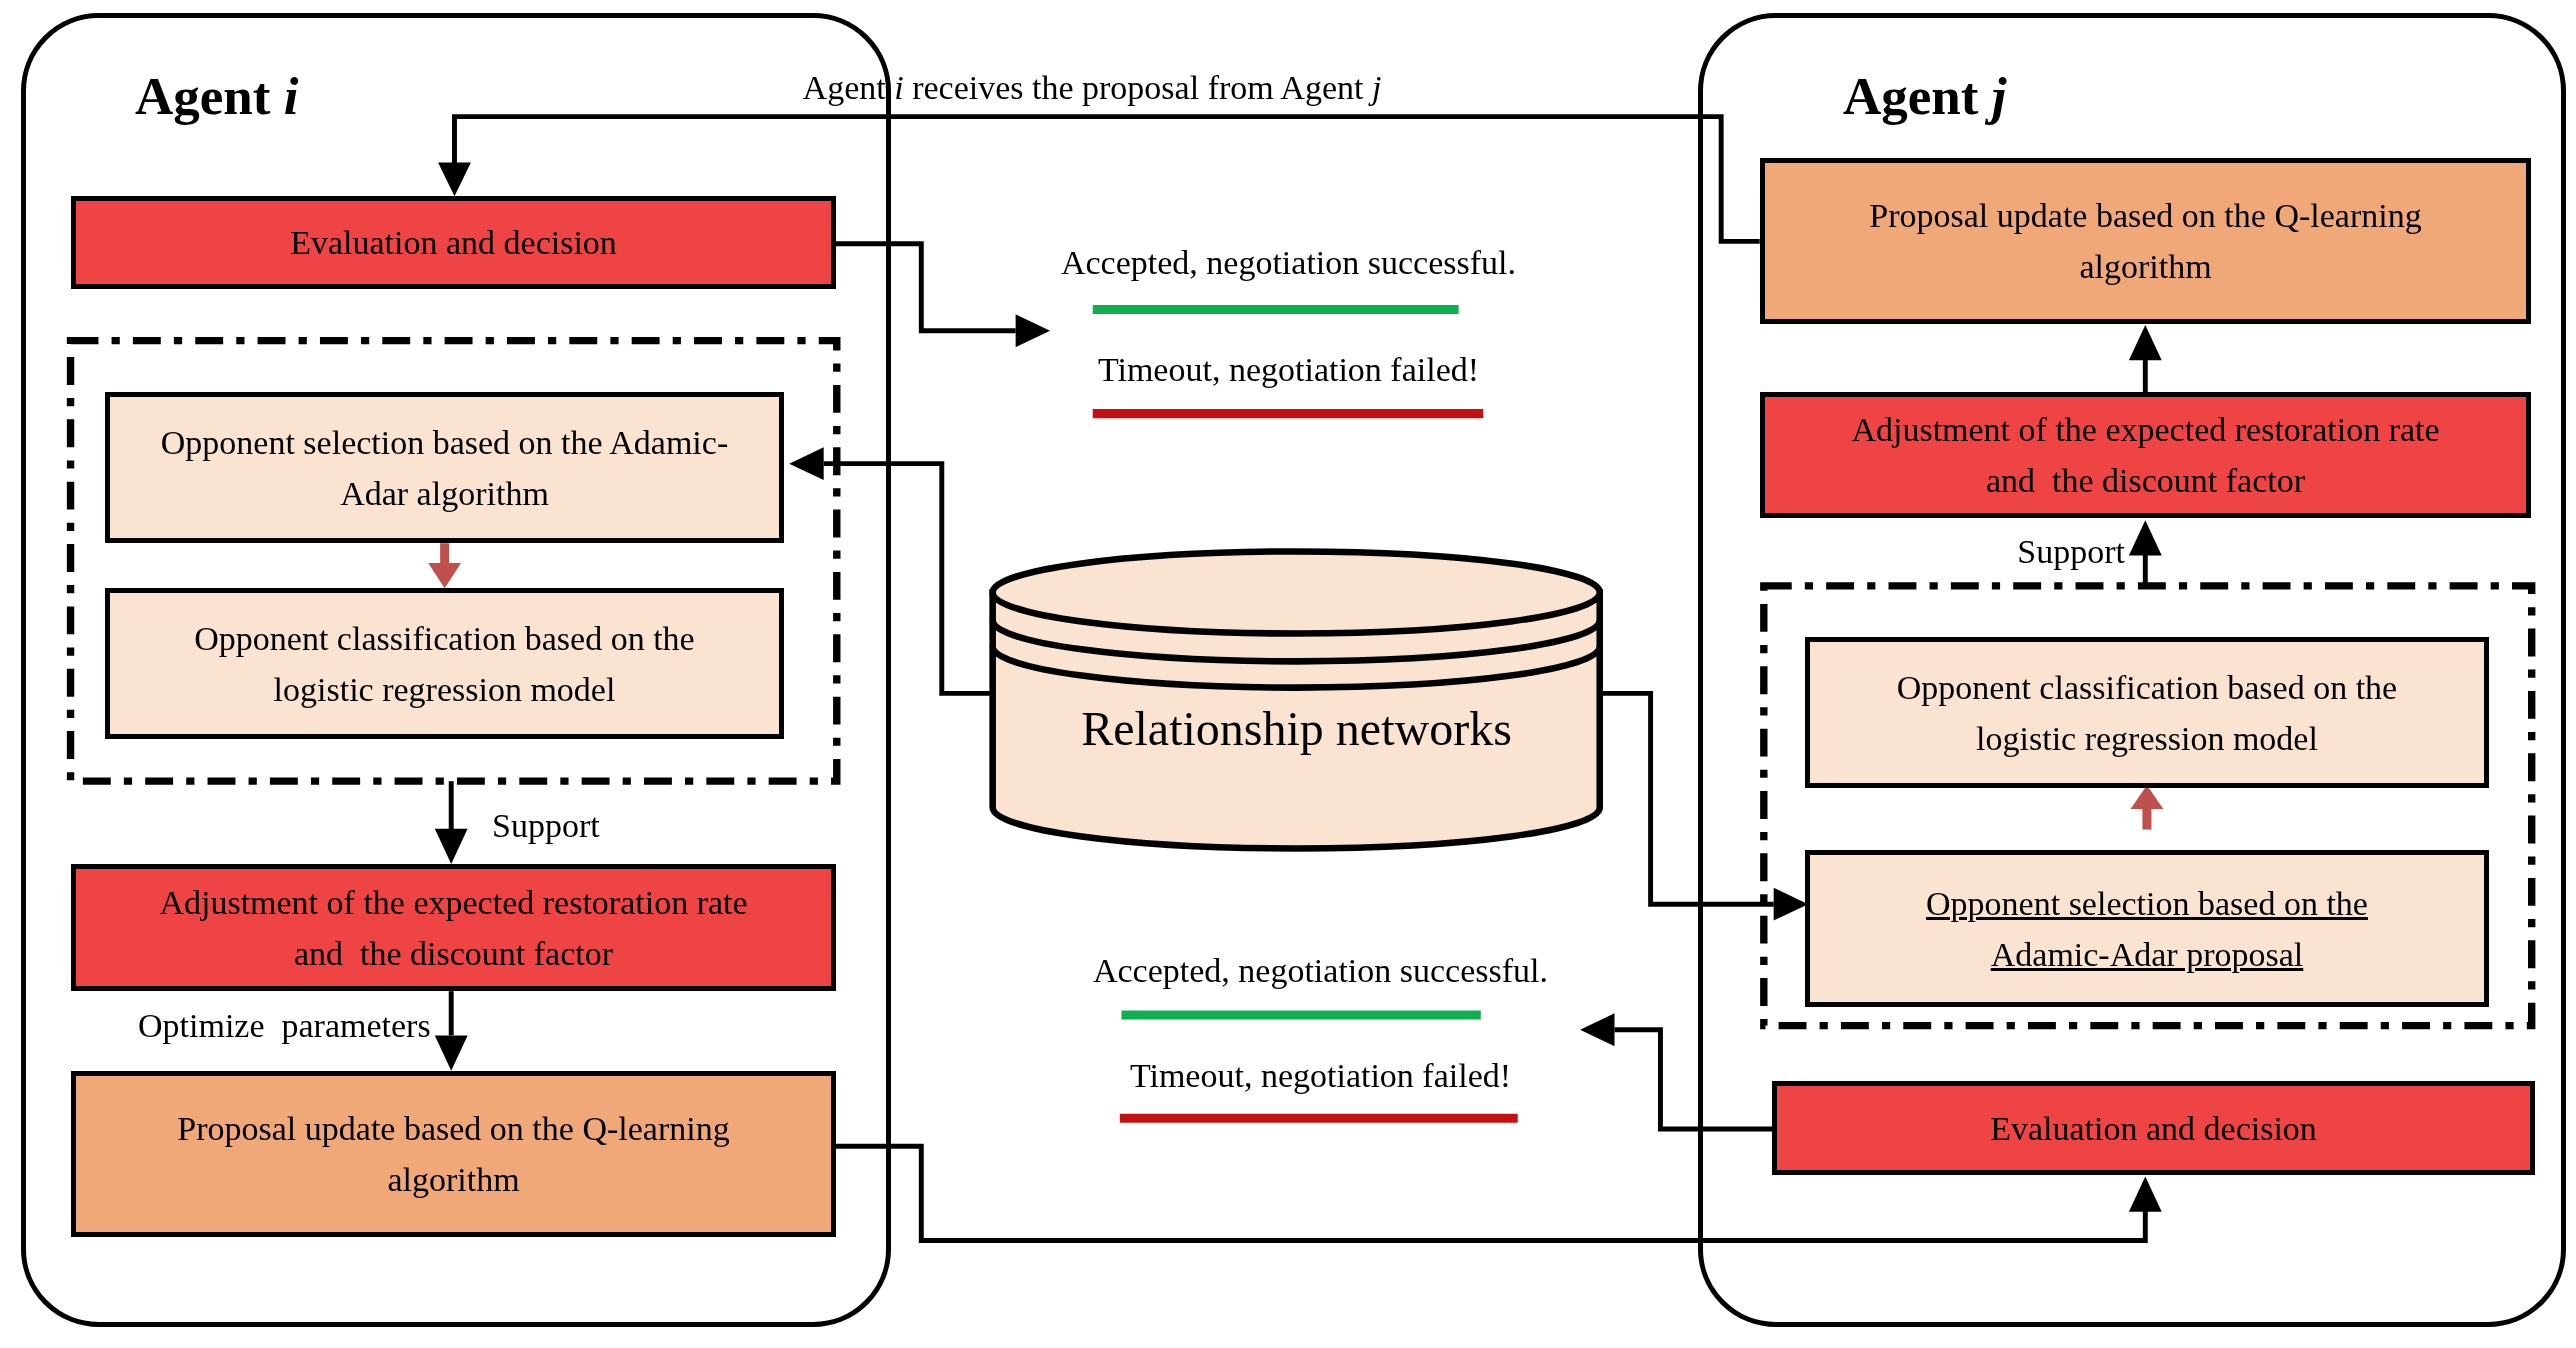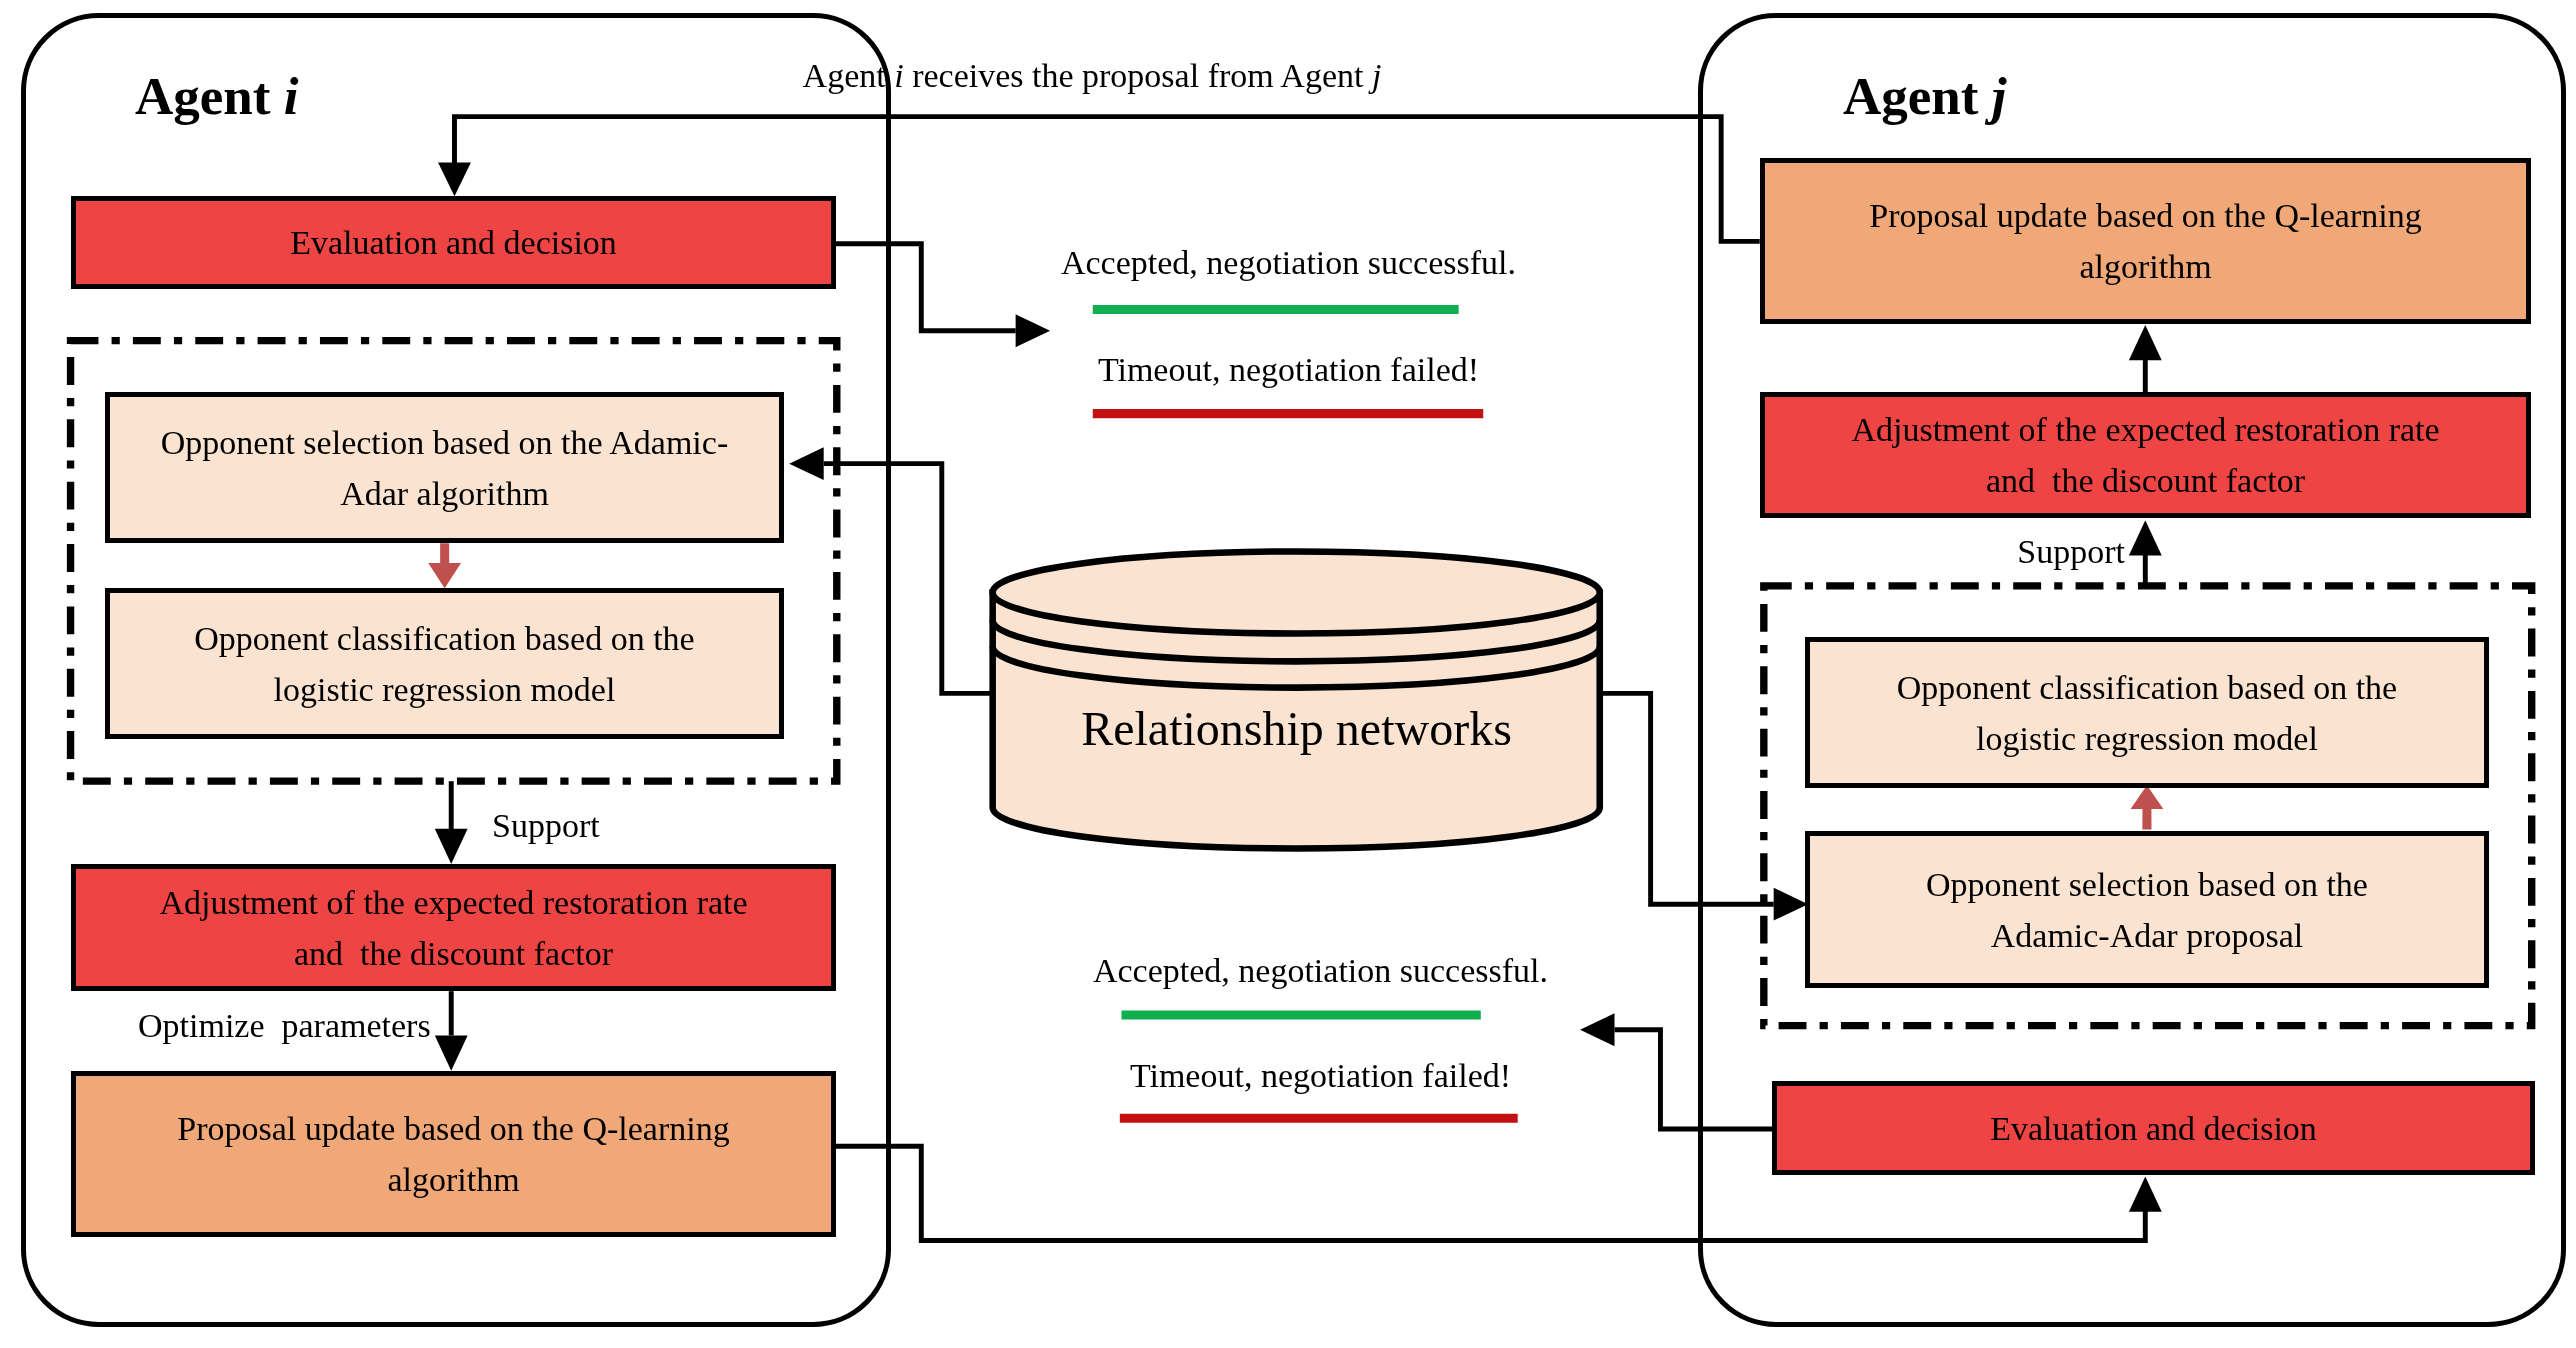--- a/index.html
+++ b/index.html
@@ -9,21 +9,21 @@
   .panel{position:absolute;box-sizing:border-box;border:5.7px solid #000;border-radius:78px;background:transparent;}
   .title{position:absolute;font-size:53px;font-weight:bold;white-space:pre;}
   .title .var{font-style:italic;}
   .box{position:absolute;box-sizing:border-box;border:5.7px solid #000;background:#ef4444;
        display:flex;flex-direction:column;align-items:center;justify-content:center;
        text-align:center;font-size:34px;line-height:1.5;}
   .box.peach{background:var(--box-peach,#FAE3D0);justify-content:center;}
   .box.orange{background:var(--box-orange,#F0A878);}
   .box .line{white-space:pre;}
   .label{position:absolute;font-size:34px;white-space:pre;}
-  .annotation{position:absolute;font-size:34px;text-align:center;white-space:pre;}
+  .annotation{position:absolute;font-size:34px;text-align:center;white-space:pre;margin-top:12px;}
   .result{position:absolute;font-size:34px;text-align:center;white-space:nowrap;}
   .dblabel{position:absolute;font-size:48px;text-align:center;white-space:nowrap;}
 </style>
 </head>
 <body>
 
 <div id="stage">
 
   <svg width="2576" height="1349" viewBox="0 0 3140 1644">
 
@@ -123,21 +123,21 @@
     <div class="line">and  the discount factor</div>
   </div>
 
   <div class="label" style="left:1961px;top:533px;width:164px;text-align:right;">Support</div>
 
   <div class="box peach" style="left:1805px;top:637px;width:684px;height:151px;">
     <div class="line">Opponent classification based on the</div>
     <div class="line">logistic regression model</div>
   </div>
 
-  <div class="box peach" style="left:1805px;top:831px;width:684px;height:157px;">
+  <div class="box peach" style="left:1805px;top:850px;width:684px;height:157px;text-decoration:underline;">
     <div class="line">Opponent selection based on the</div>
     <div class="line">Adamic-Adar proposal</div>
   </div>
 
   <div class="box" style="left:1772px;top:1081px;width:763px;height:94px;">
     <div class="line">Evaluation and decision</div>
   </div>
 
   <div class="annotation" style="left:755px;top:57px;width:674px;"><span>Agent </span><span style="font-style:italic">i</span><span> receives the proposal from Agent </span><span style="font-style:italic">j</span></div>
 

